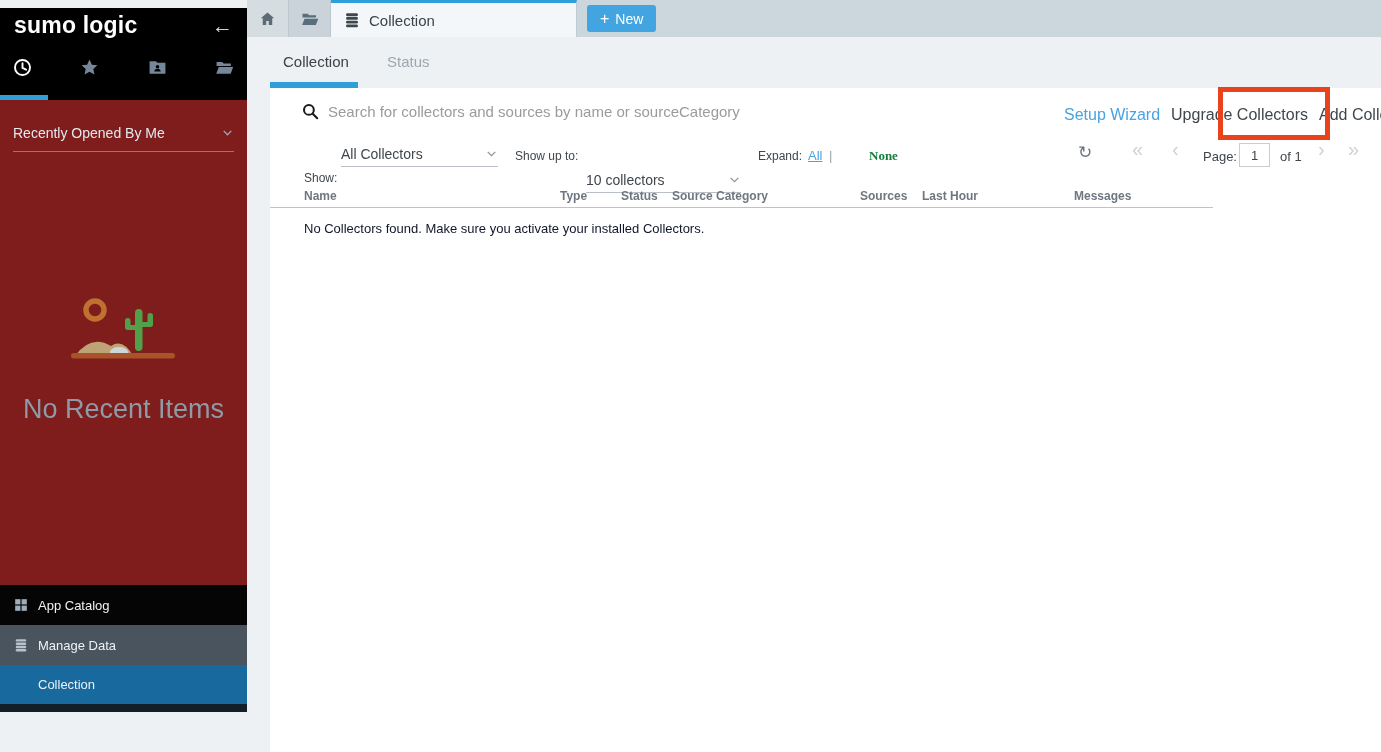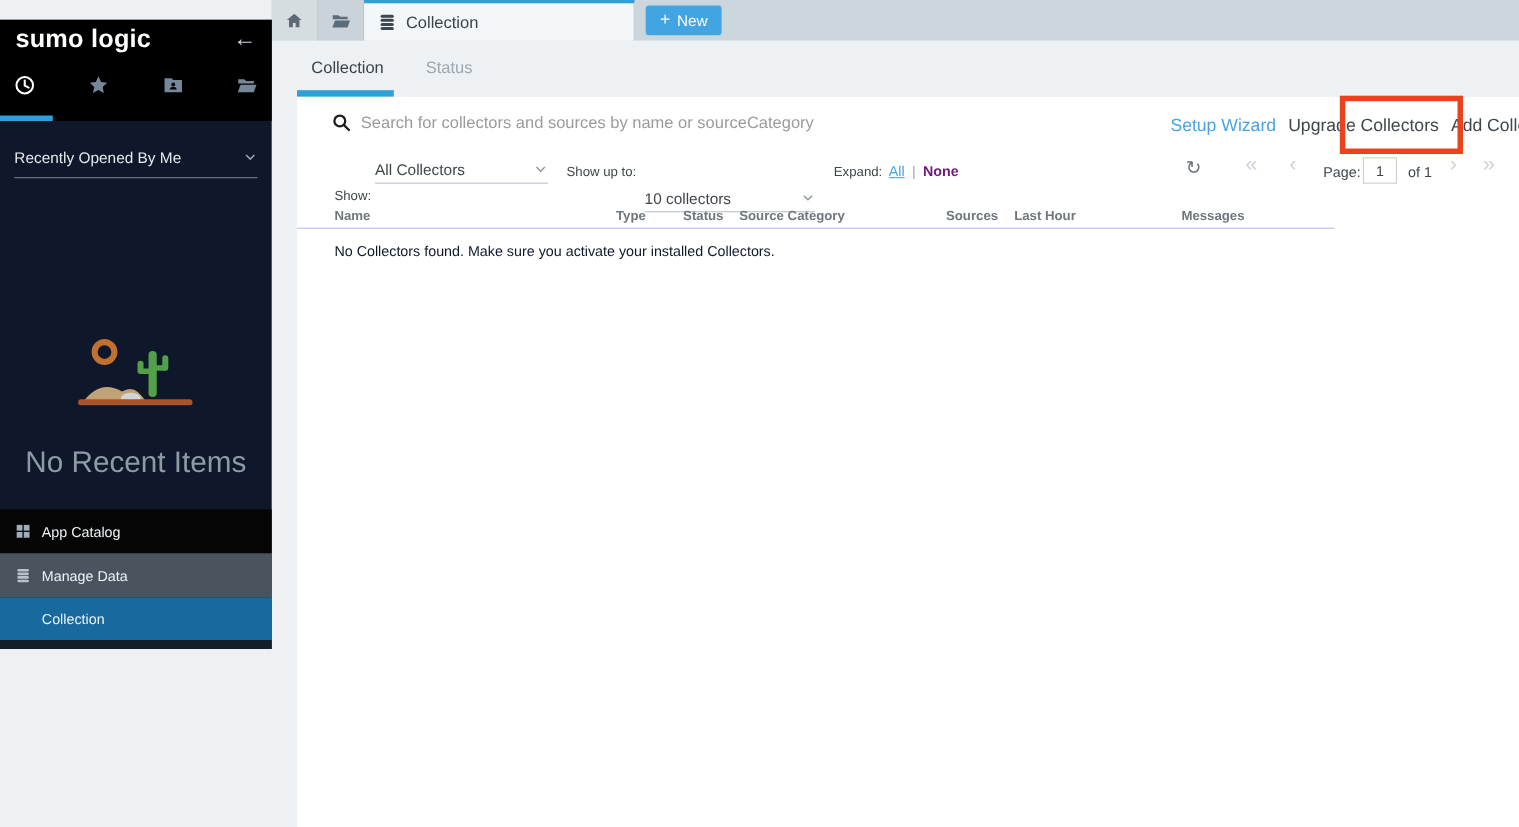--- a/index.html
+++ b/index.html
@@ -1,20 +1,20 @@
 <!DOCTYPE html>
 <html><head>
 <meta charset="utf-8">
 <style>
   * { margin:0; padding:0; box-sizing:border-box; }
   html,body { width:1381px; height:752px; overflow:hidden; font-family:"Liberation Sans", sans-serif; background:#eef1f3; }
   .page { position:relative; width:1381px; height:752px; }
 
   
-  .sidebar { position:absolute; left:0; top:18px; width:247px; height:572px; background:#0f172a; z-index:2; }
+  .sidebar { position:absolute; left:0; top:8px; width:247px; height:704px; background:#7f1d1d; z-index:2; }
   .sidebar-header { position:absolute; left:0; top:0; width:247px; height:92px; background:#000; }
   .logo { position:absolute; left:14px; top:4px; color:#fff; font-size:23px; font-weight:bold; letter-spacing:.2px; }
   .collapse-btn { position:absolute; right:14px; top:6px; color:#cdd5db; font-size:21px; cursor:pointer; }
   .icon-row { position:absolute; left:0; top:50px; width:247px; display:flex; justify-content:space-between; padding:0 13px; }
   .icon-row .sb-icon { width:19px; height:19px; display:flex; align-items:center; justify-content:center; cursor:pointer; }
   .active-underline { position:absolute; left:0; top:87px; width:48px; height:5px; background:#2e9fd8; }
 
   .recent-dropdown { position:absolute; left:13px; right:13px; top:106px; height:38px; display:flex; align-items:center; justify-content:space-between; border-bottom:1px solid rgba(190,202,212,.5); color:#e4e9ed; font-size:14px; cursor:pointer; }
 
   .empty-state { position:absolute; left:0; top:288px; width:247px; text-align:center; }
@@ -55,21 +55,21 @@
   .links-row { position:absolute; left:794px; top:18px; display:flex; gap:11px; white-space:nowrap; }
   .links-row a { font-size:16px; color:#3f464c; cursor:pointer; }
   .links-row a.blue { color:#4aa3df; }
 
   .filter-label { position:absolute; font-size:12px; color:#3f464c; top:61px; }
   .dd-group { position:absolute; top:53px; height:26px; border-bottom:1px solid #b9bfc5; display:flex; align-items:center; justify-content:space-between; cursor:pointer; }
   .dd-value { font-size:14px; color:#3f464c; }
   .exp-link { position:absolute; top:60px; font-size:13px; }
   .exp-all { left:538px; color:#4aa3df; text-decoration:underline; cursor:pointer; }
   .exp-sep { left:559px; color:#9aa5ad; }
-  .exp-none { left:569px; color:#701a75; font-weight:bold; cursor:pointer; }
+  .exp-none { left:599px; color:#15803d; font-weight:bold; cursor:pointer;font-family:Liberation Serif, serif; }
 
   .refresh-btn { position:absolute; left:808px; top:54px; font-size:17px; color:#6a737b; cursor:pointer; }
   .pg-chev { position:absolute; top:50px; font-size:20px; color:#ccd2d7; cursor:pointer; }
   .pg-first { left:862px; } .pg-prev { left:902px; } .pg-next { left:1048px; } .pg-last { left:1078px; }
   .pg-label { position:absolute; left:933px; top:61px; font-size:13px; color:#3f464c; }
   .pg-input { position:absolute; left:969px; top:55px; width:31px; height:24px; border:1px solid #c9ced3; text-align:center; font-size:13px; font-family:"Liberation Sans", sans-serif; color:#3f464c; }
   .pg-total { position:absolute; left:1010px; top:61px; font-size:13px; color:#3f464c; }
 
   .thead { position:absolute; left:0; top:95px; width:943px; height:25px; border-bottom:1px solid #c4b5fd; }
   .th { position:absolute; top:6px; font-size:12px; font-weight:bold; color:#6e7780; }

